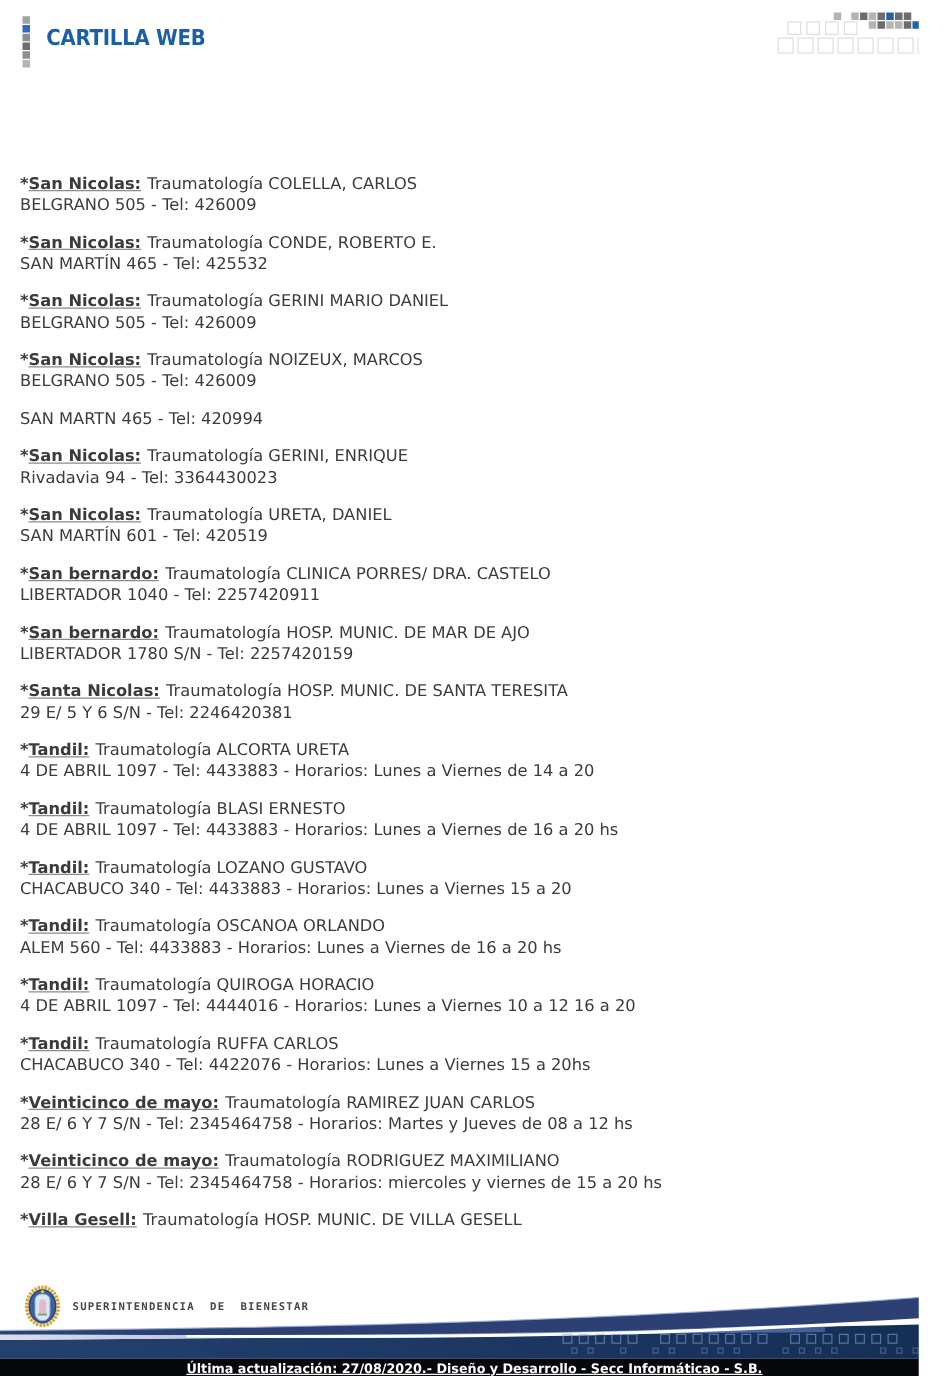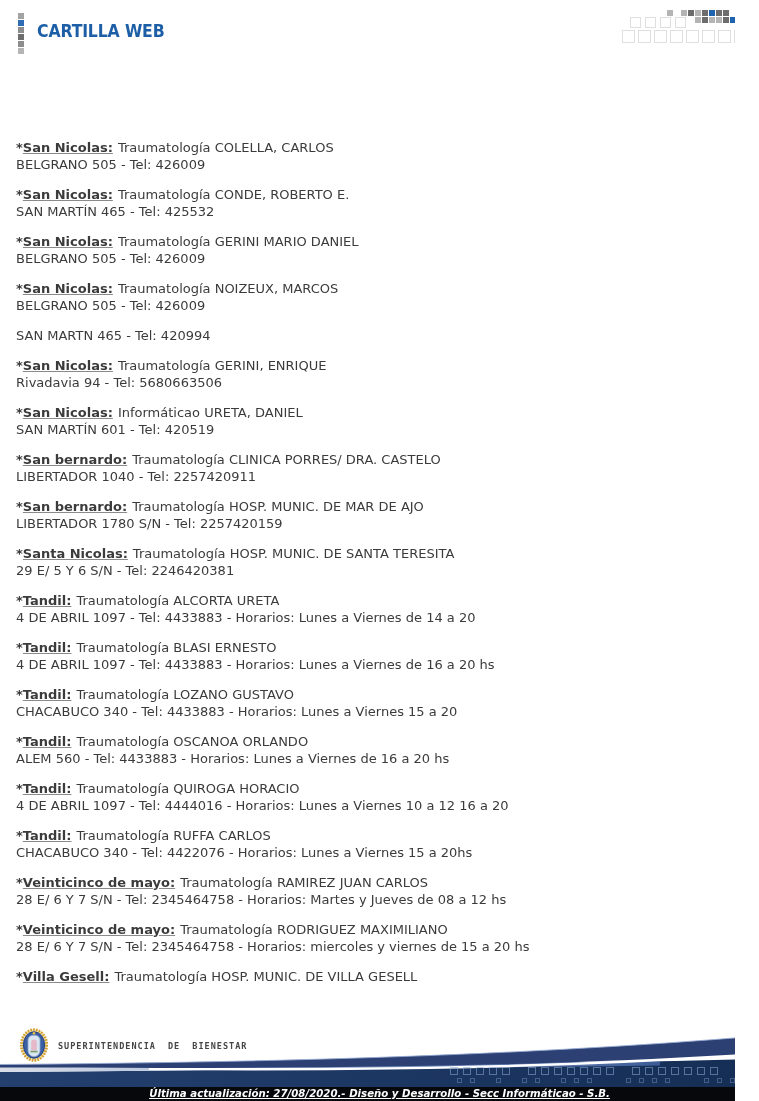--- a/index.html
+++ b/index.html
@@ -26,21 +26,21 @@
   .star{font-weight:bold;}
   .city{font-weight:bold;text-decoration:underline;text-decoration-color:#8a8a8a;margin-right:5px;}
   .info{font-weight:normal;}
 
   
   .footer-wave{position:absolute;left:0;top:1020px;width:759px;height:81px;z-index:1;pointer-events:none;}
   .org-logo{position:absolute;left:19px;top:1028px;z-index:2;}
   .org-name{position:absolute;left:58px;top:1041px;z-index:2;font-family:"DejaVu Sans Mono",monospace;
     font-size:8.5px;font-weight:bold;letter-spacing:1px;word-spacing:6px;color:#454545;white-space:nowrap;}
   .bottom-bar{position:absolute;left:0;top:1087px;width:759px;height:14px;background:#07080c;z-index:4;
-    display:flex;align-items:flex-start;justify-content:center;font-style:italic;}
+    display:flex;align-items:flex-end;justify-content:center;}
   .bottom-bar span{color:#ffffff;font-size:10.5px;font-weight:bold;text-decoration:underline;
     letter-spacing:0;white-space:nowrap;transform:scaleX(.97);}
 </style>
 </head>
 <body>
 
 <div class="page">
 
   <div class="brand-stack">
     <span class="bs1"></span>
@@ -74,25 +74,25 @@
         <div class="line1"><span class="star">*</span><span class="city">San Nicolas:</span><span class="info">Traumatología NOIZEUX, MARCOS</span></div>
         <div class="line2">BELGRANO 505 - Tel: 426009</div>
       </div>
 
       <div class="entry">
         <div class="line2">SAN MARTN 465 - Tel: 420994</div>
       </div>
 
       <div class="entry">
         <div class="line1"><span class="star">*</span><span class="city">San Nicolas:</span><span class="info">Traumatología GERINI, ENRIQUE</span></div>
-        <div class="line2">Rivadavia 94 - Tel: 5680663506</div>
-      </div>
-
-      <div class="entry">
-        <div class="line1"><span class="star">*</span><span class="city">San Nicolas:</span><span class="info">Informáticao URETA, DANIEL</span></div>
+        <div class="line2">Rivadavia 94 - Tel: 3364430023</div>
+      </div>
+
+      <div class="entry">
+        <div class="line1"><span class="star">*</span><span class="city">San Nicolas:</span><span class="info">Traumatología URETA, DANIEL</span></div>
         <div class="line2">SAN MARTÍN 601 - Tel: 420519</div>
       </div>
 
       <div class="entry">
         <div class="line1"><span class="star">*</span><span class="city">San bernardo:</span><span class="info">Traumatología CLINICA PORRES/ DRA. CASTELO</span></div>
         <div class="line2">LIBERTADOR 1040 - Tel: 2257420911</div>
       </div>
 
       <div class="entry">
         <div class="line1"><span class="star">*</span><span class="city">San bernardo:</span><span class="info">Traumatología HOSP. MUNIC. DE MAR DE AJO</span></div>

